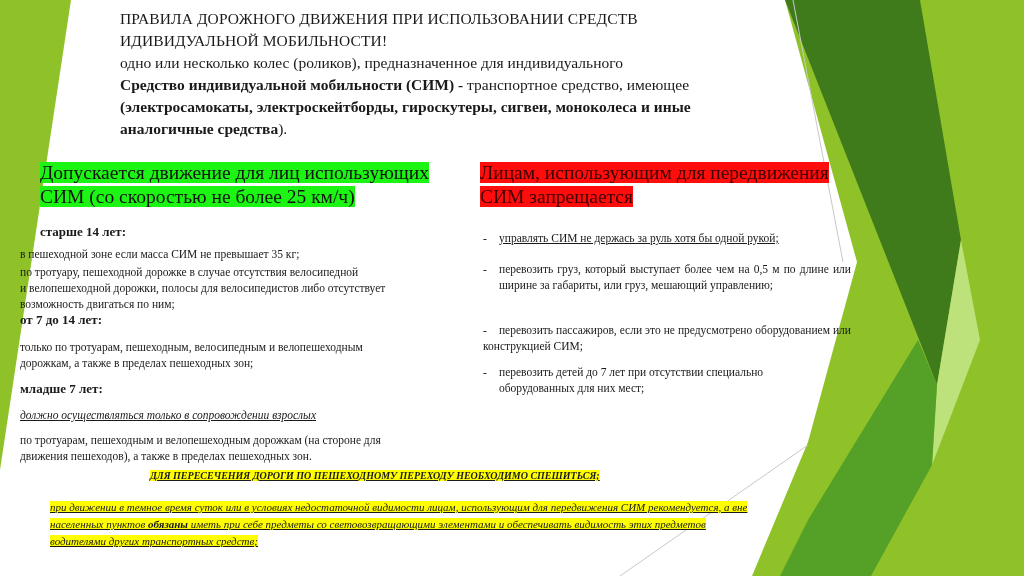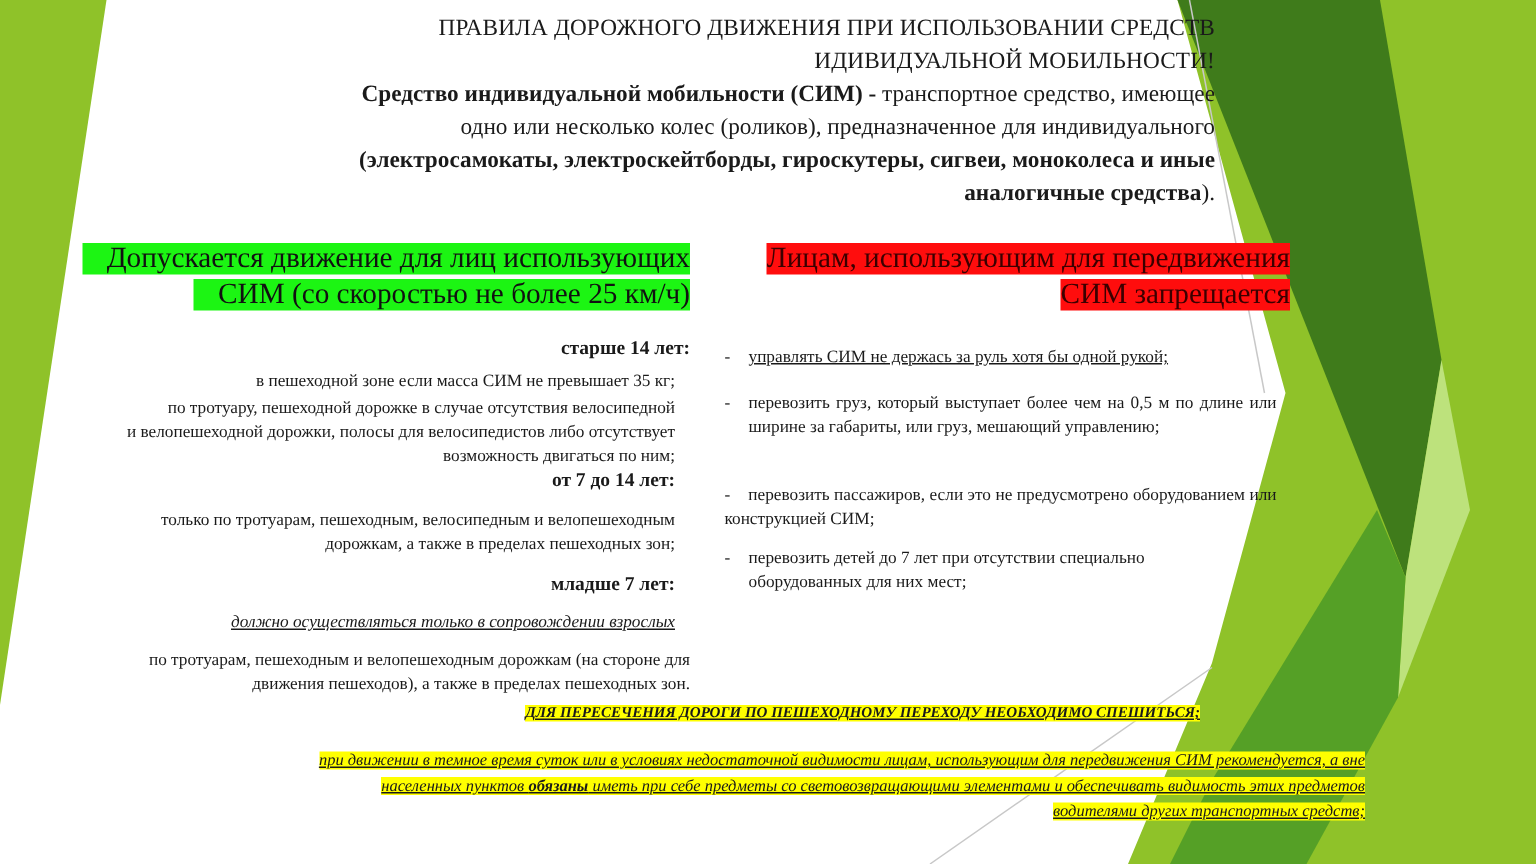--- a/index.html
+++ b/index.html
@@ -4,27 +4,27 @@
 <style>
   html, body { margin: 0; padding: 0; }
   body {
     width: 1024px; height: 576px; overflow: hidden; position: relative;
     background: #ffffff;
     font-family: "Liberation Serif", "DejaVu Serif", serif;
     color: #1a1a1a;
   }
   .bg-shapes { position: absolute; left: 0; top: 0; width: 1024px; height: 576px; z-index: 0; }
   .abs { position: absolute; z-index: 2; }
-  .center { text-align: right; }
+  .center { text-align: left; }
 
   .title-block { left: 120px; top: 8px; width: 690px; font-size: 15.5px; line-height: 22px; }
   .title-block .t-upper { font-size: 15.5px; letter-spacing: 0.1px; }
   .title-block b { font-weight: bold; }
 
-  .hl-green { background: #1cf513; color: #111; padding-left: 16px; }
+  .hl-green { background: #1cf513; color: #111; }
   .hl-red { background: #ff0d0d; color: #3b0000; }
   .hl-yellow { background: #ffff00; }
 
   .heading-left { left: 40px; top: 161px; width: 420px; font-size: 19.5px; line-height: 24px; }
   .heading-right { left: 480px; top: 161px; width: 380px; font-size: 19.5px; line-height: 24px; }
 
   .age { font-weight: bold; font-size: 13px; }
   .small { font-size: 11.5px; line-height: 16px; }
   .italic-u { font-style: italic; text-decoration: underline; }
 
@@ -51,22 +51,22 @@
 
   <polygon points="918,340 937,385 932,465 871,576 780,576 808,520" fill="#55a026"></polygon>
 
   <line x1="793" y1="0" x2="843" y2="262" stroke="#c8c8c8" stroke-width="1"></line>
   <line x1="808" y1="445" x2="620" y2="576" stroke="#c8c8c8" stroke-width="1"></line>
 </svg>
 
 <div class="abs title-block center">
   <div class="t-upper">ПРАВИЛА ДОРОЖНОГО ДВИЖЕНИЯ ПРИ ИСПОЛЬЗОВАНИИ СРЕДСТВ</div>
   <div class="t-upper">ИДИВИДУАЛЬНОЙ МОБИЛЬНОСТИ!</div>
+  <div>одно или несколько колес (роликов), предназначенное для индивидуального</div>
   <div><b>Средство индивидуальной мобильности (СИМ) -</b><span> транспортное средство, имеющее</span></div>
-  <div>одно или несколько колес (роликов), предназначенное для индивидуального</div>
   <div><b>(электросамокаты, электроскейтборды, гироскутеры, сигвеи, моноколеса и иные</b></div>
   <div><b>аналогичные средства</b><span>).</span></div>
 </div>
 
 <div class="abs heading-left center">
   <div><span class="hl-green">Допускается движение для лиц использующих</span></div>
   <div><span class="hl-green">СИМ (со скоростью не более 25 км/ч)</span></div>
 </div>
 
 <div class="abs heading-right center">

